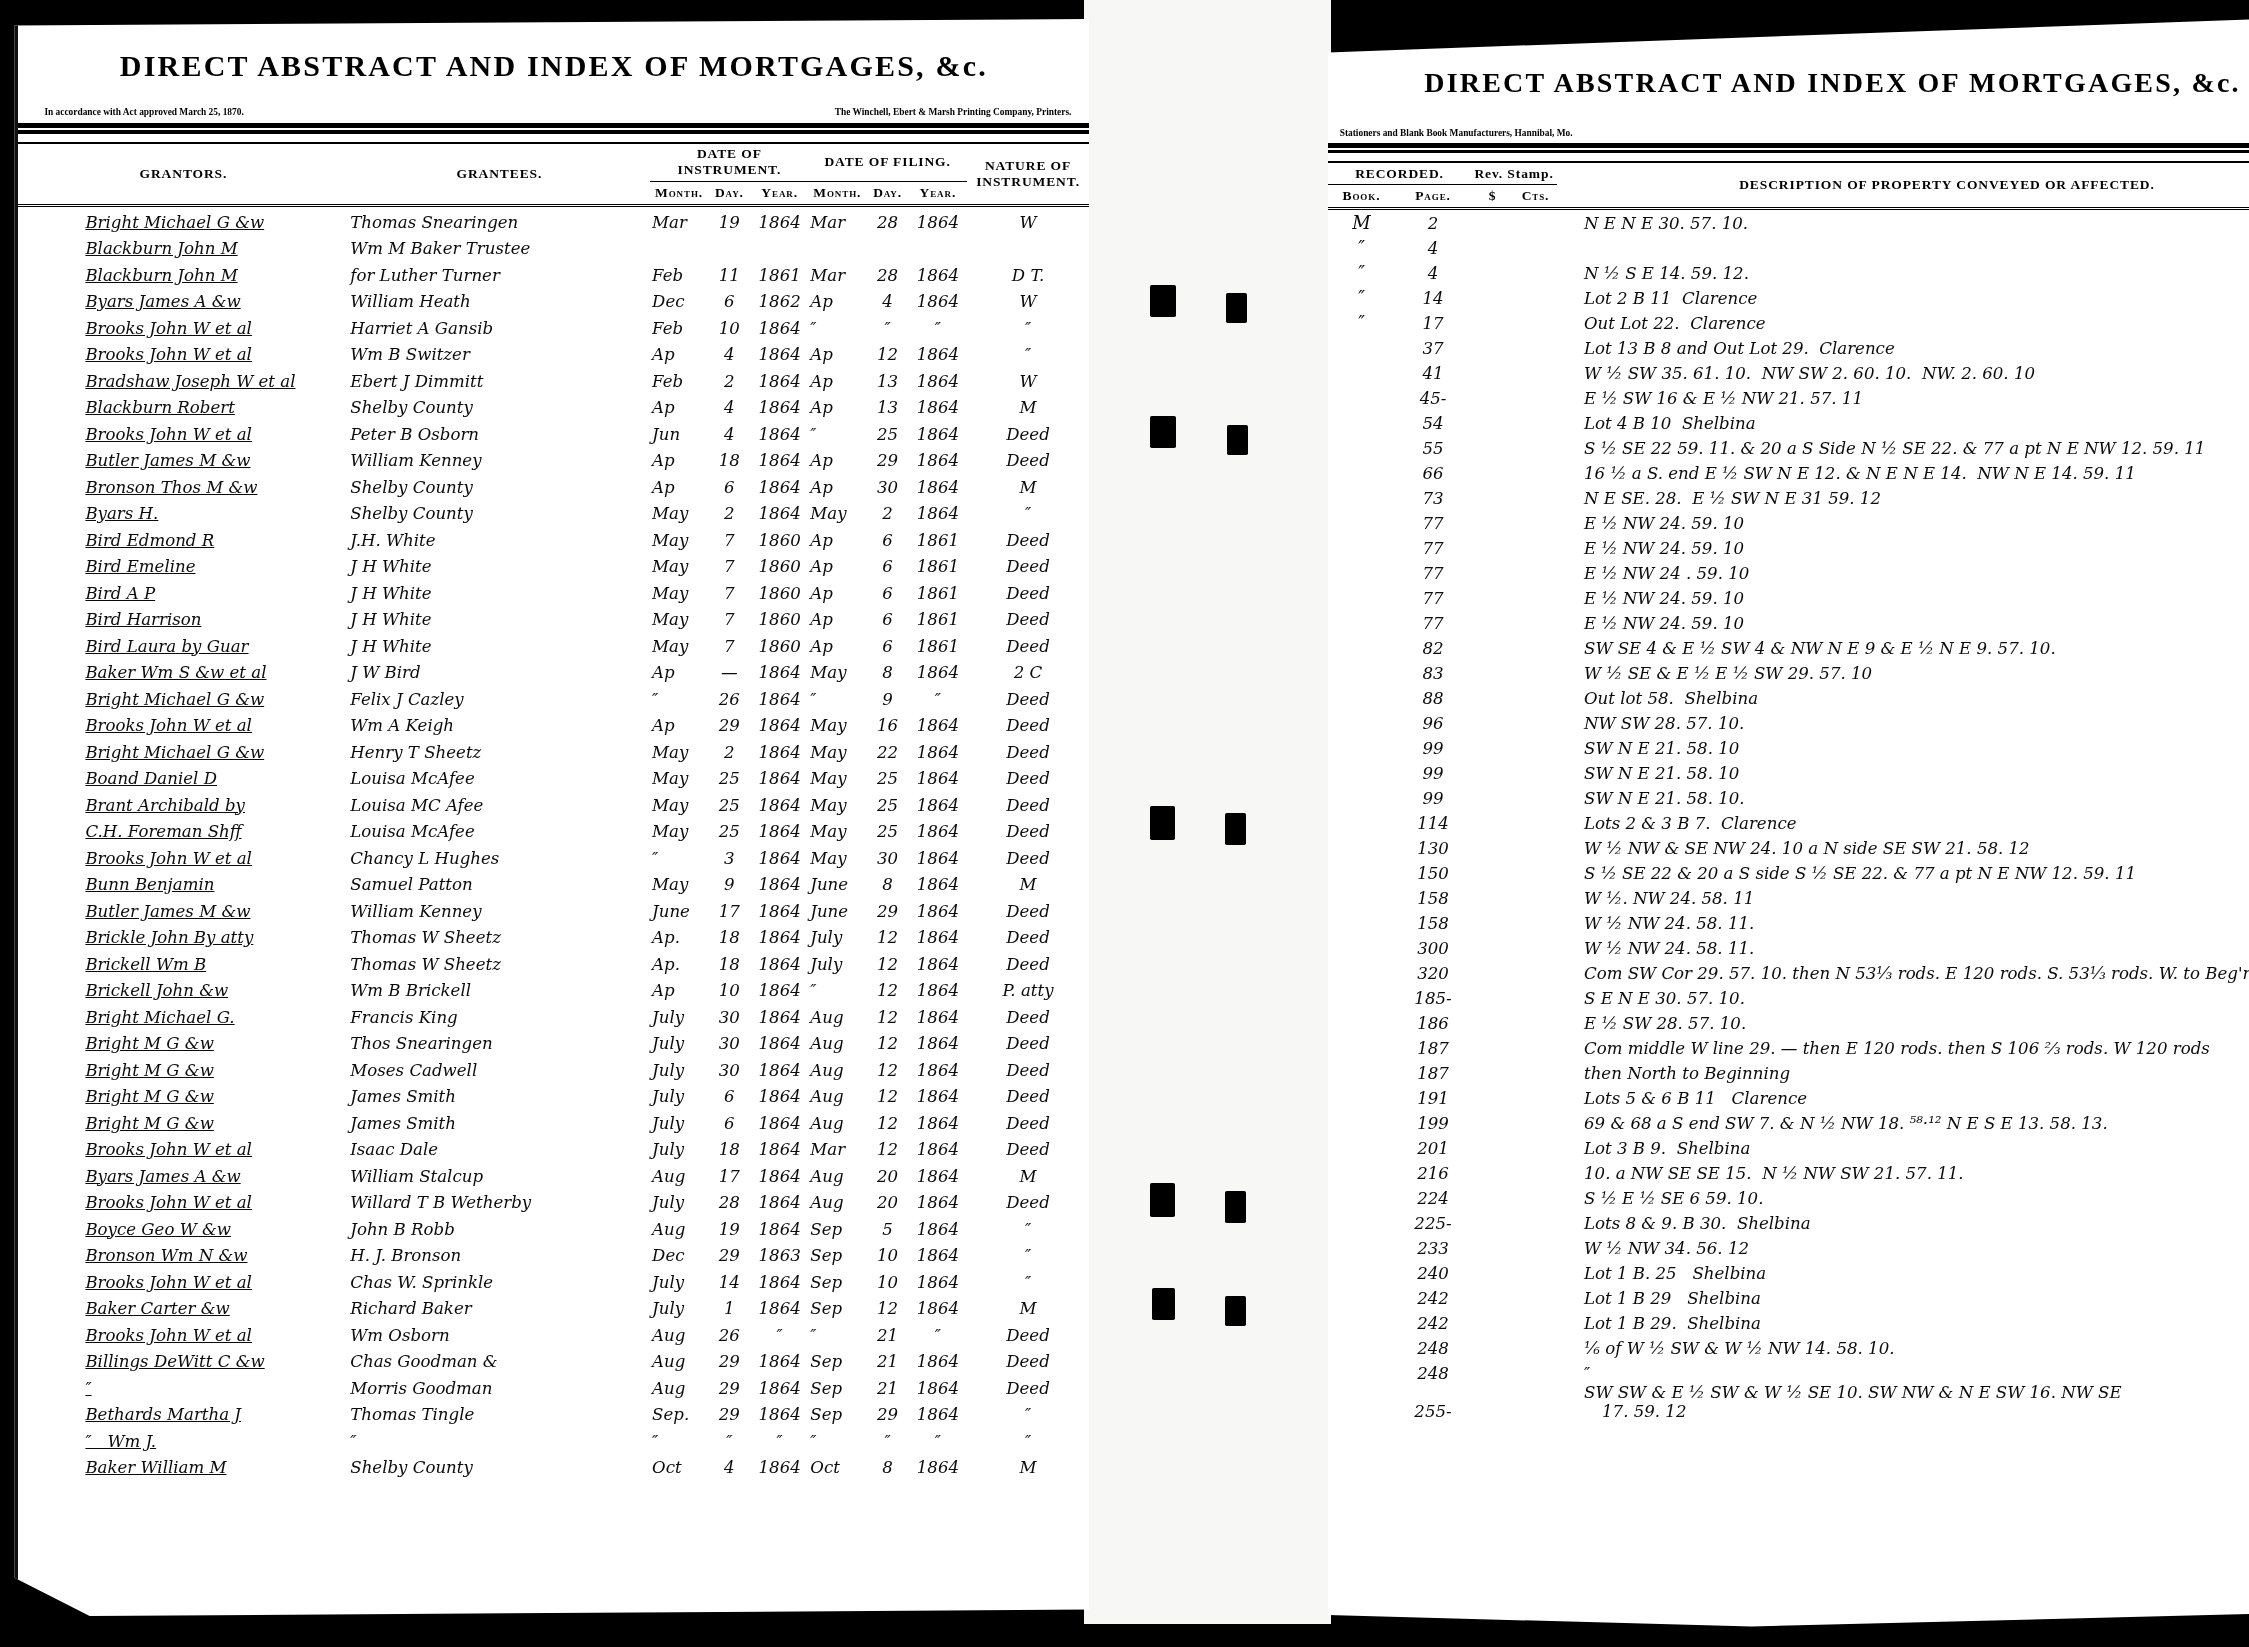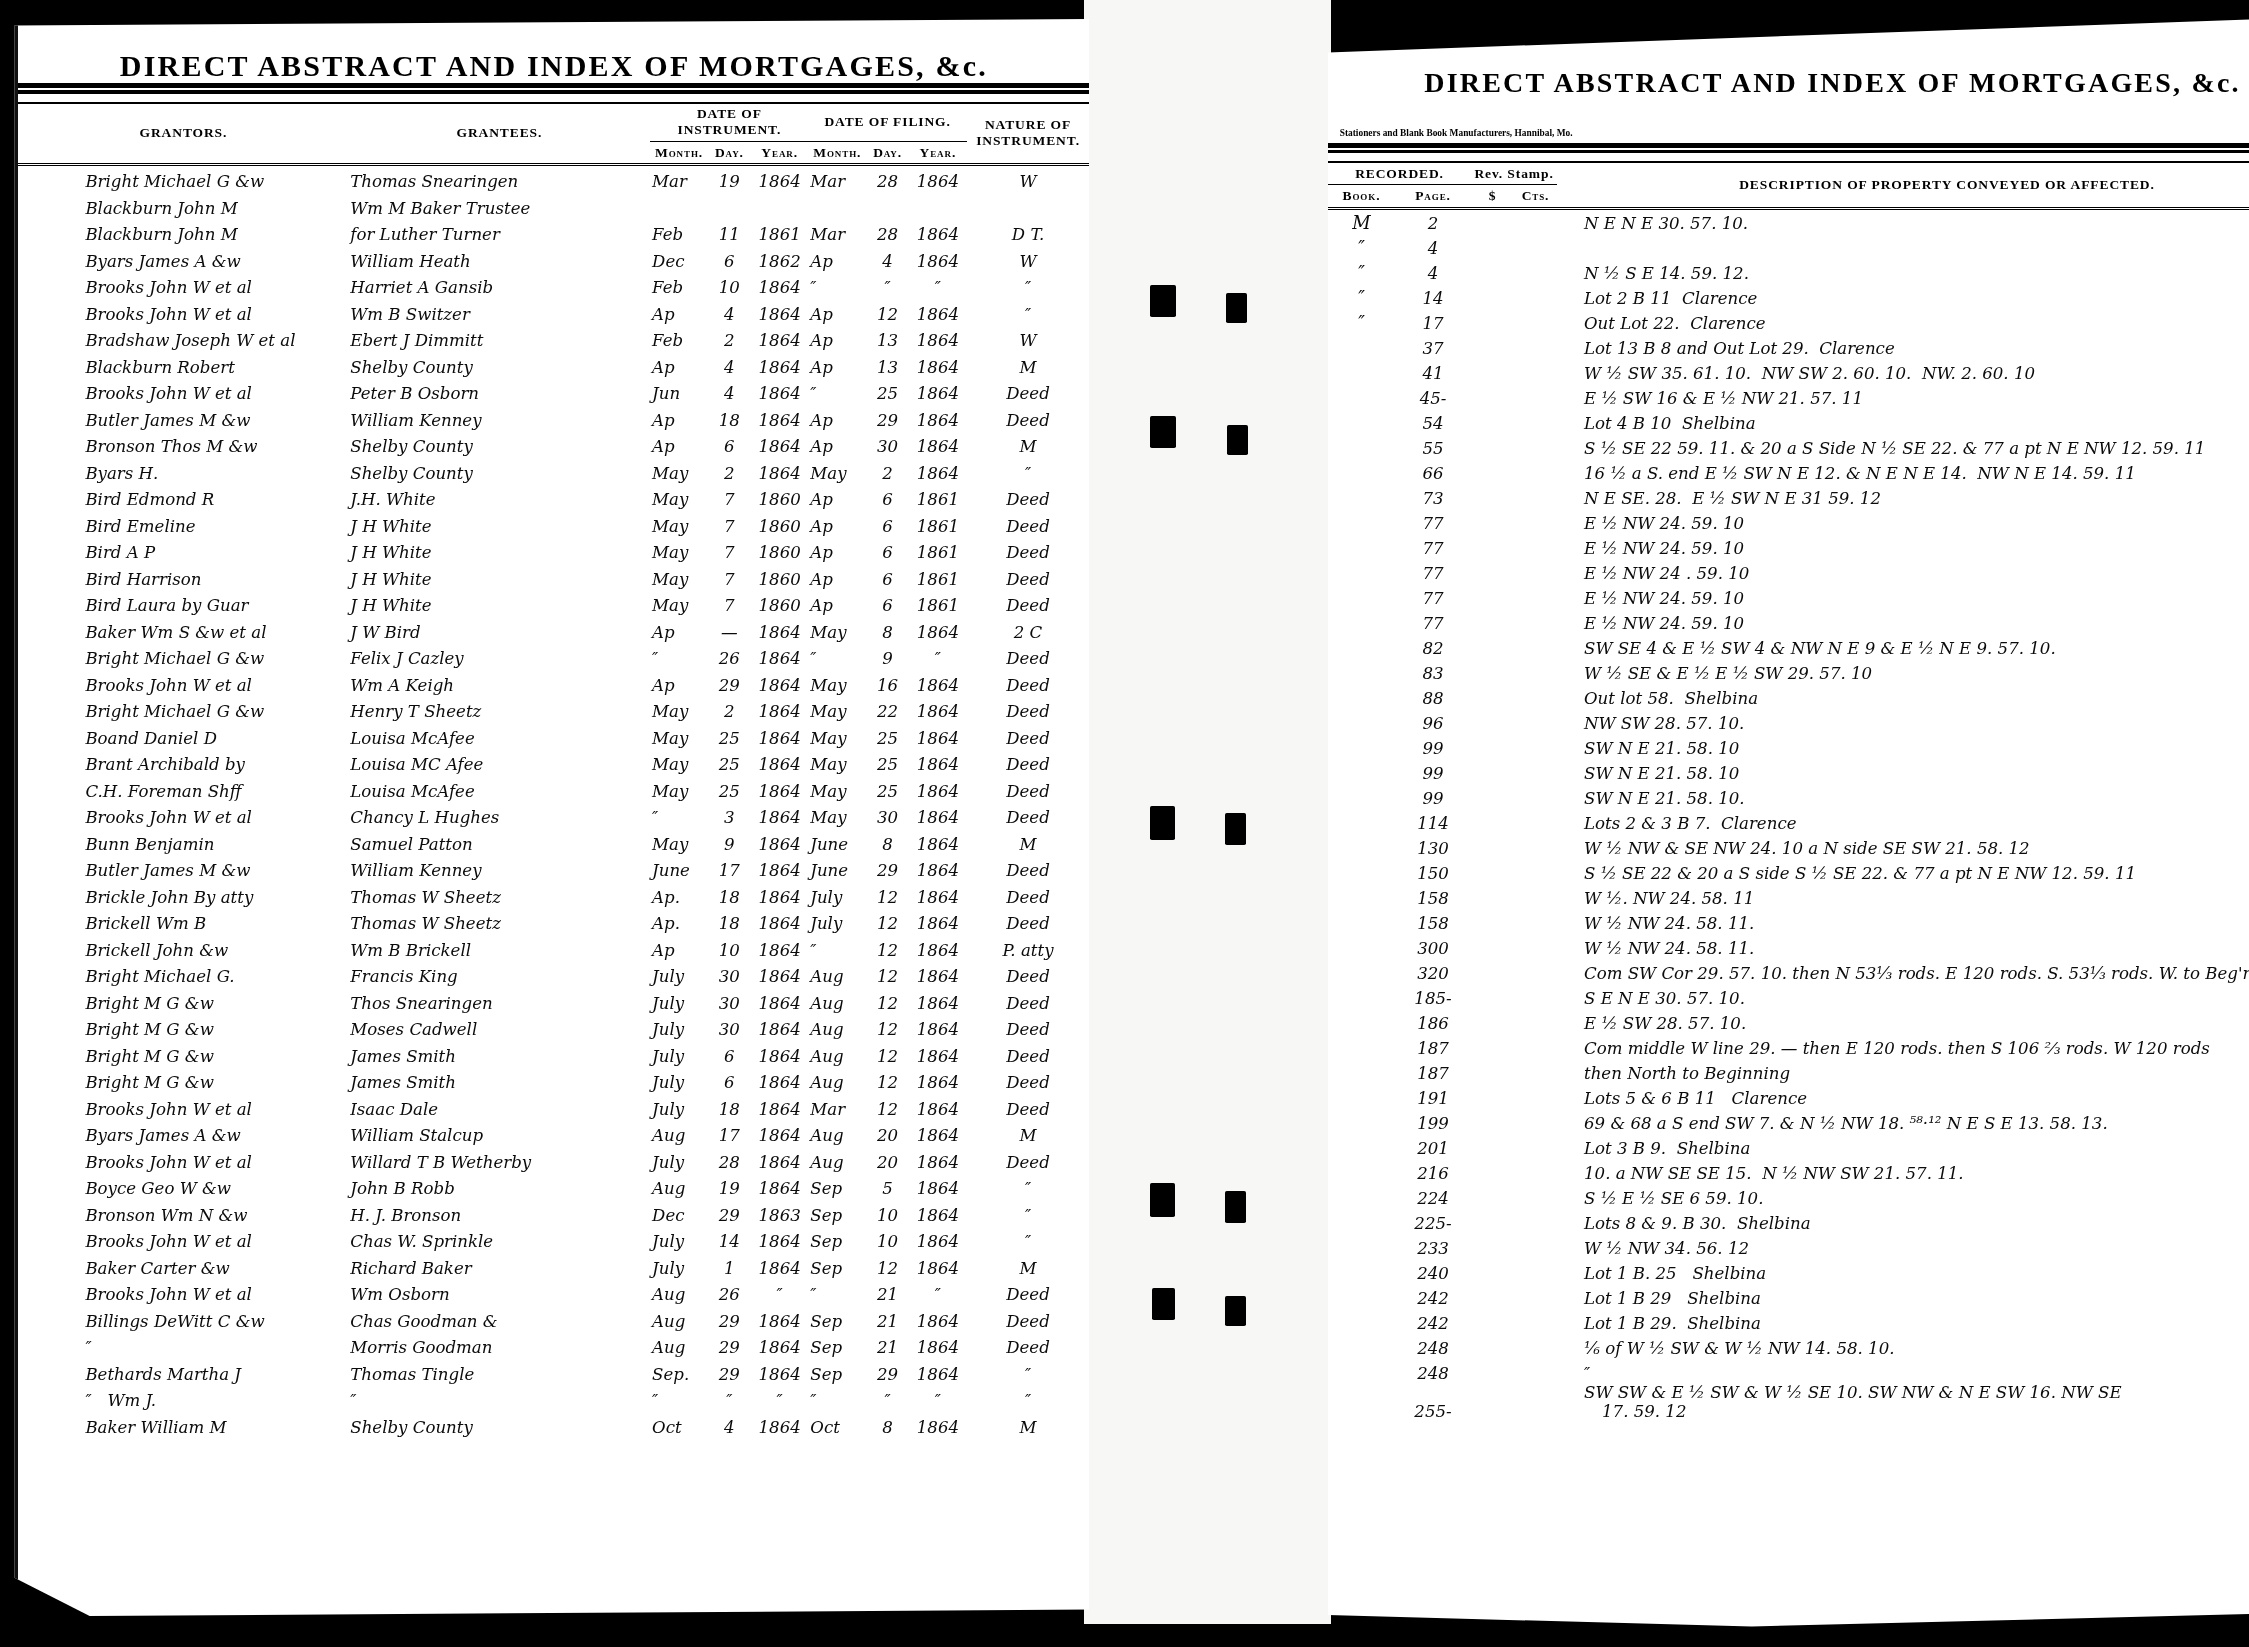--- a/index.html
+++ b/index.html
@@ -45,21 +45,21 @@
   .nature-h{font-size:10px;letter-spacing:0;}
   .desc-h{font-size:16.6px;letter-spacing:5.4px;}
   .rec-h,.stamp-h{font-size:11.7px;text-align:center;}
   .bookpage{font-size:10.8px;font-variant:small-caps;}
 
   
   .ledger td{font-family:"DejaVu Serif",serif;font-style:italic;font-size:16.6px;color:#0b0b0b;
              white-space:pre;overflow:visible;vertical-align:bottom;padding:0 1.8px;}
   .page-left tbody tr{height:26.5px;}
   .page-right tbody tr{height:25px;}
-  .c-grantor{padding-left:67px !important;}
+  .c-grantor{padding-left:67px !important;text-decoration:underline;}
   .c-m{text-align:left;}
   .c-d,.c-y{text-align:center;}
   .c-nature{text-align:center;}
   .c-book{text-align:center;font-size:18px !important;}
   .c-page{text-align:center;}
   .c-desc{padding-left:27px !important;}
   .desc2{padding-left:18px;}
 </style>
 </head>
 <body>
@@ -74,20 +74,24 @@
   <div class="hole h5"></div>
   <div class="hole h6"></div>
   <div class="hole h7"></div>
   <div class="hole h8"></div>
   <div class="hole h9"></div>
   <div class="hole h10"></div>
 
   <section class="page page-left">
     <div class="pg-head">
       <div class="title">DIRECT ABSTRACT AND INDEX OF MORTGAGES, &amp;c.</div>
+      <div class="subnotes">
+        <span>In accordance with Act approved March 25, 1870.</span>
+        <span>The Winchell, Ebert &amp; Marsh Printing Company, Printers.</span>
+      </div>
     </div>
     <div class="rules"></div>
 
     <table class="ledger">
       <colgroup>
         <col style="width:315px">
           <col style="width:288px">
         <col style="width:55px">
           <col style="width:41px">
           <col style="width:55px">

